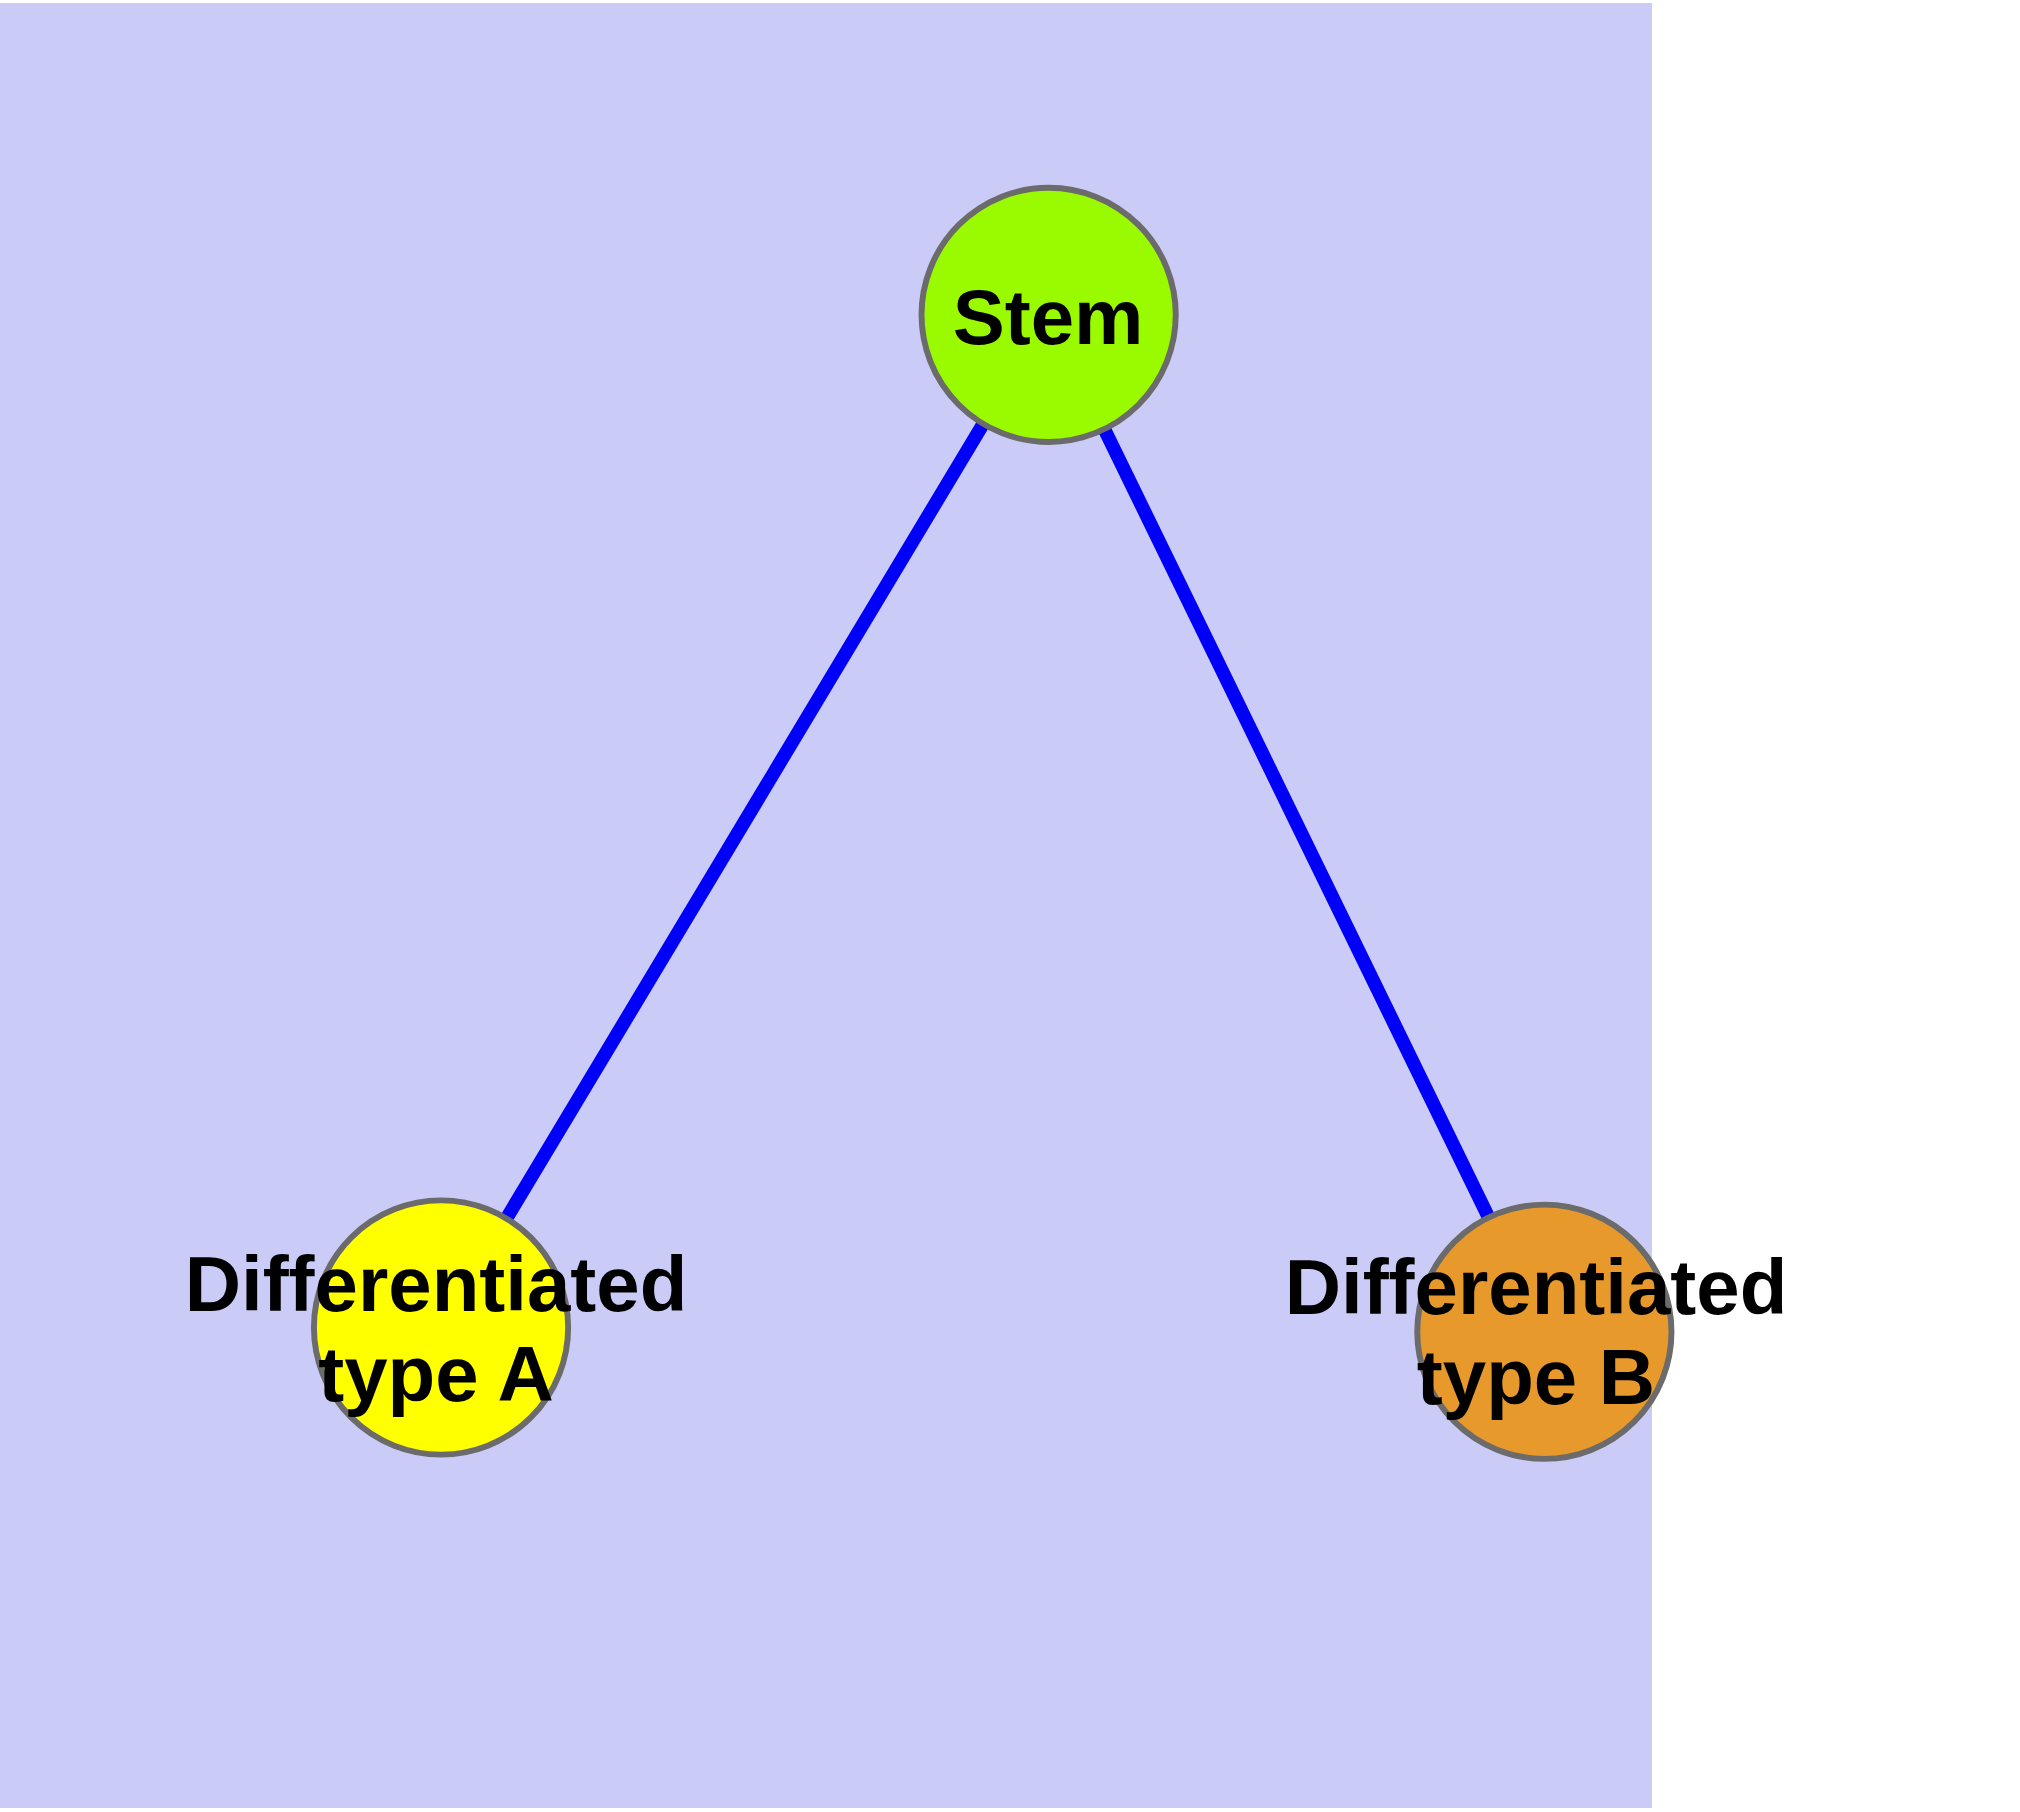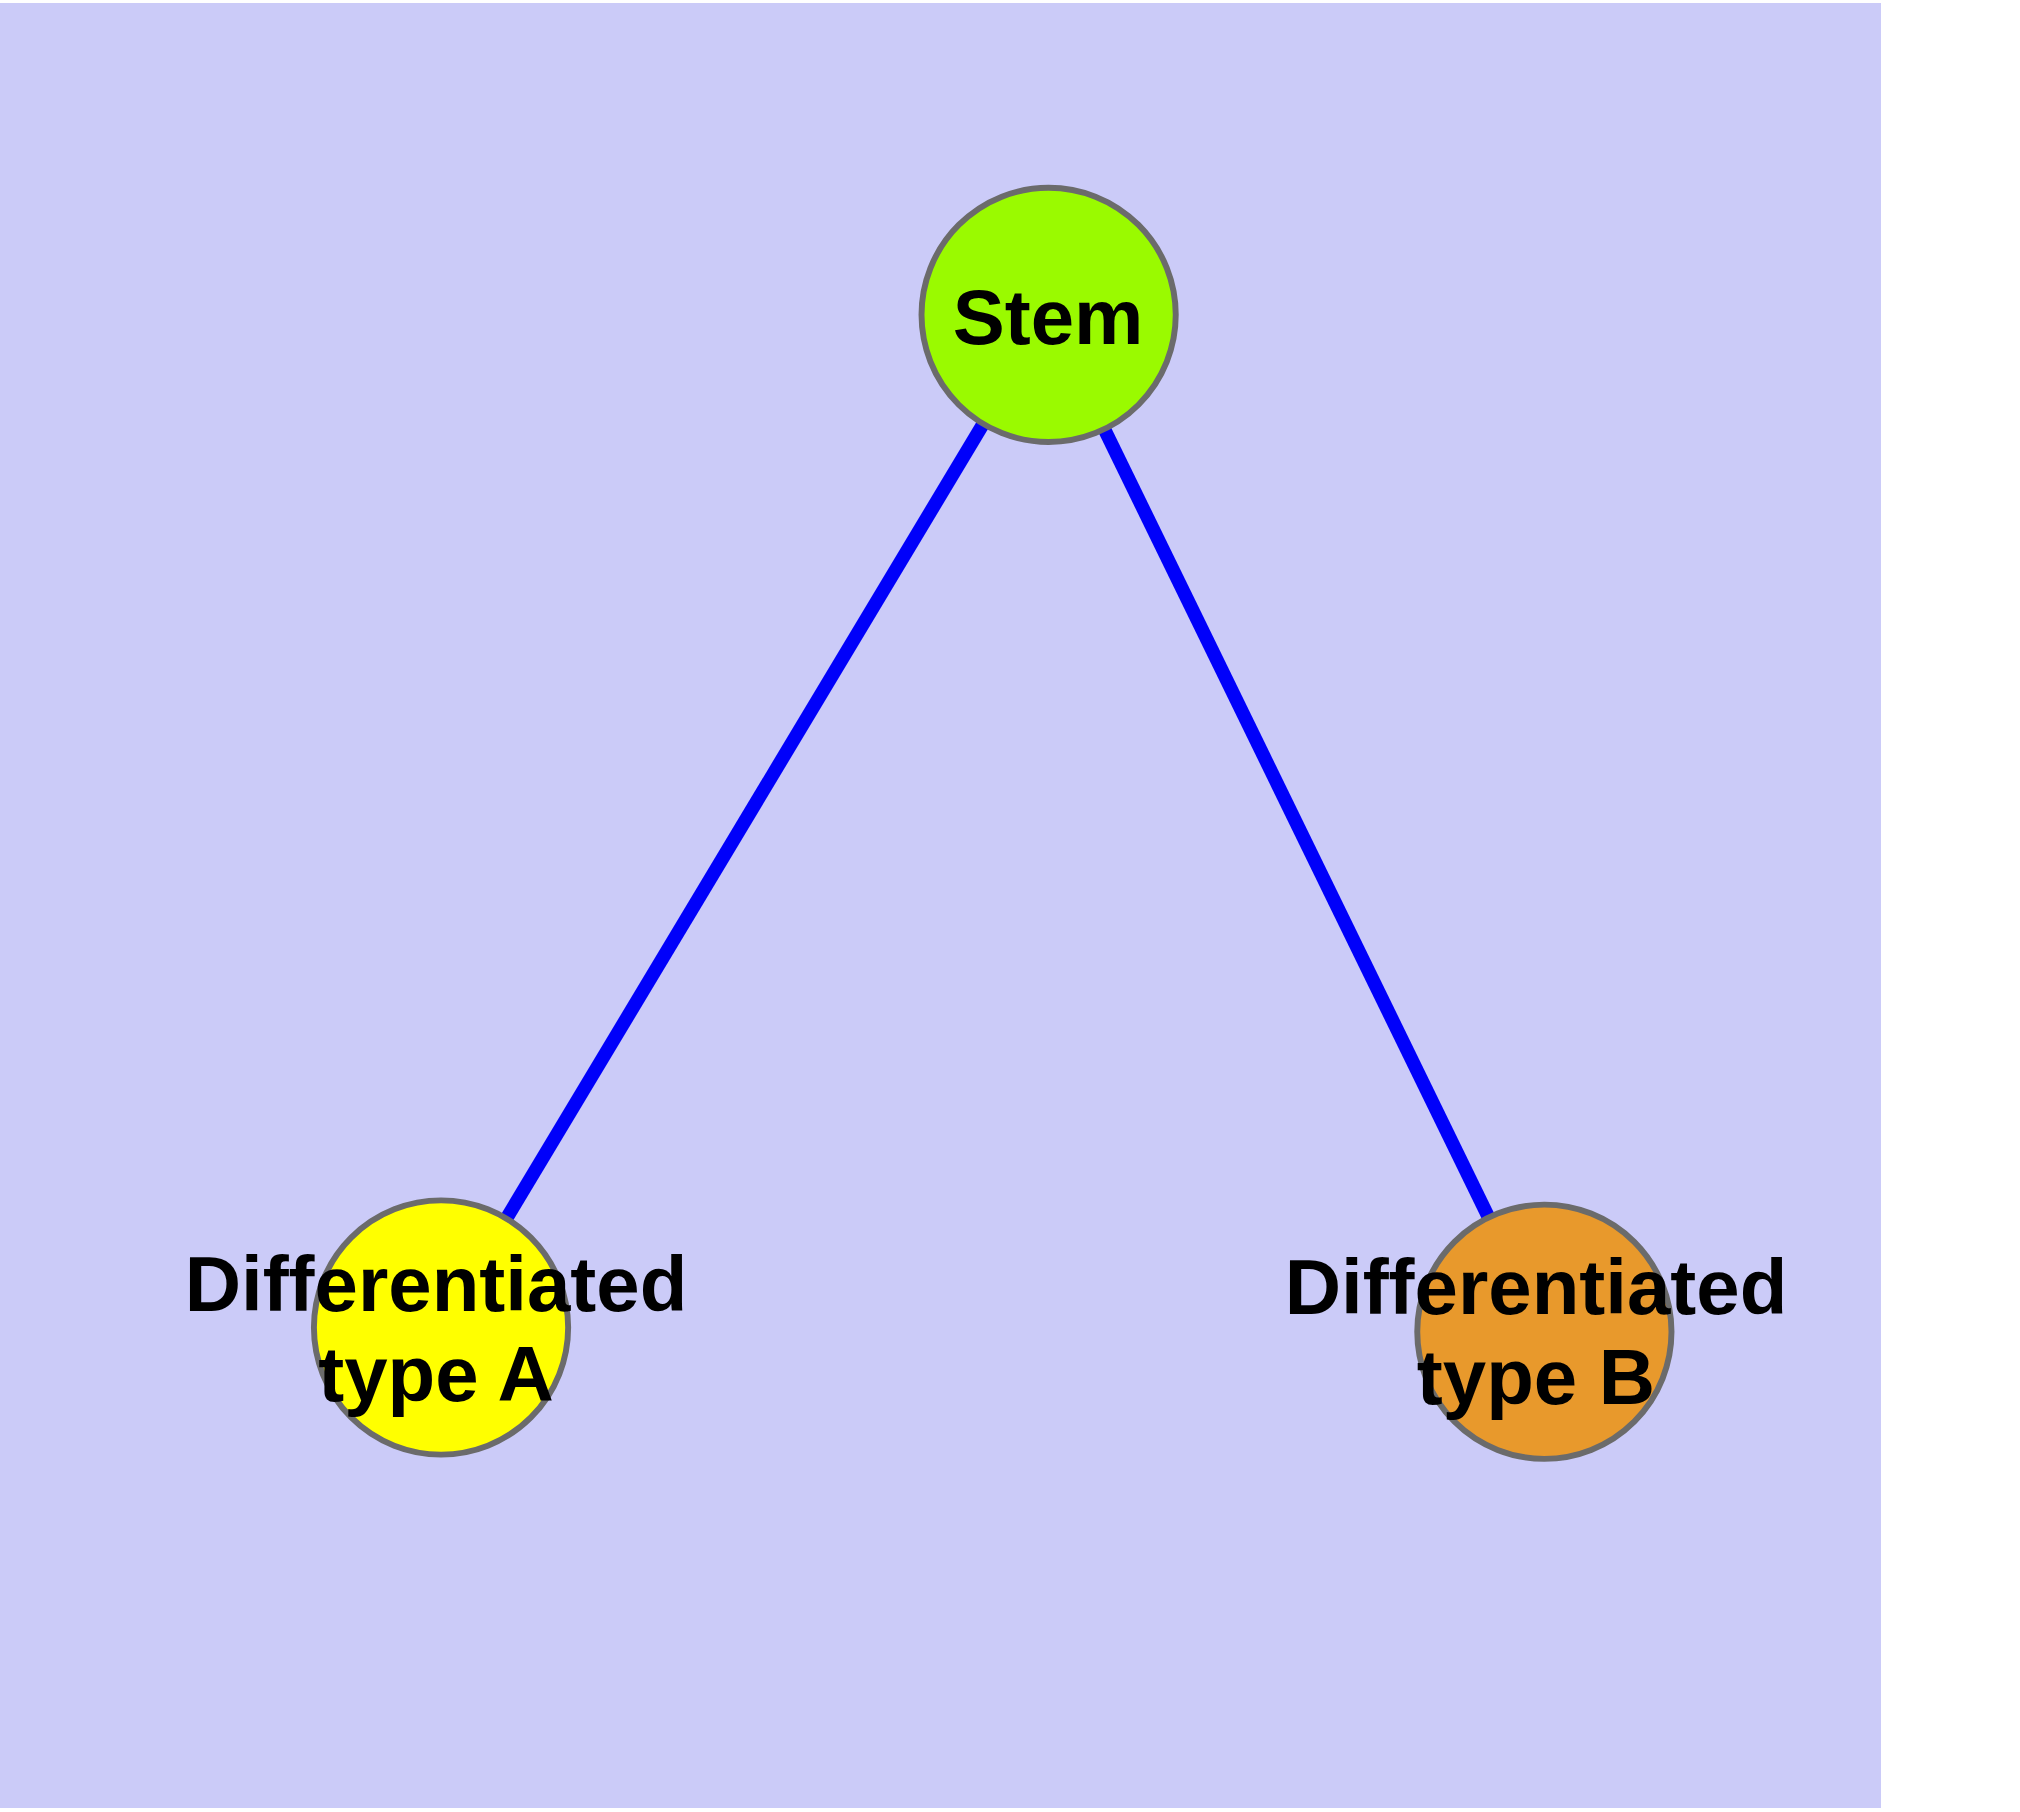--- a/index.html
+++ b/index.html
@@ -7,21 +7,21 @@
     padding: 0;
     width: 2021px;
     height: 1812px;
     background: #ffffff;
     overflow: hidden;
   }
   .stage {
     position: absolute;
     left: 0;
     top: 2.5px;
-    width: 1881px;
+    width: 1652px;
     height: 1805px;
     background: #CBCBF8;
   }
   .diagram-svg {
     position: absolute;
     left: 0;
     top: 0;
     width: 2021px;
     height: 1805px;
     display: block;

